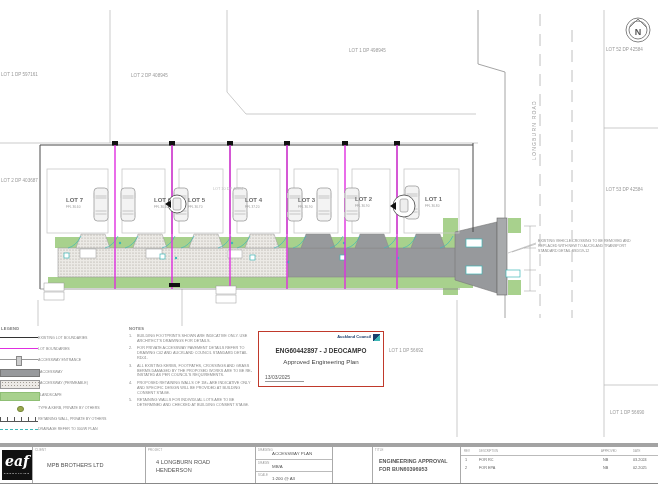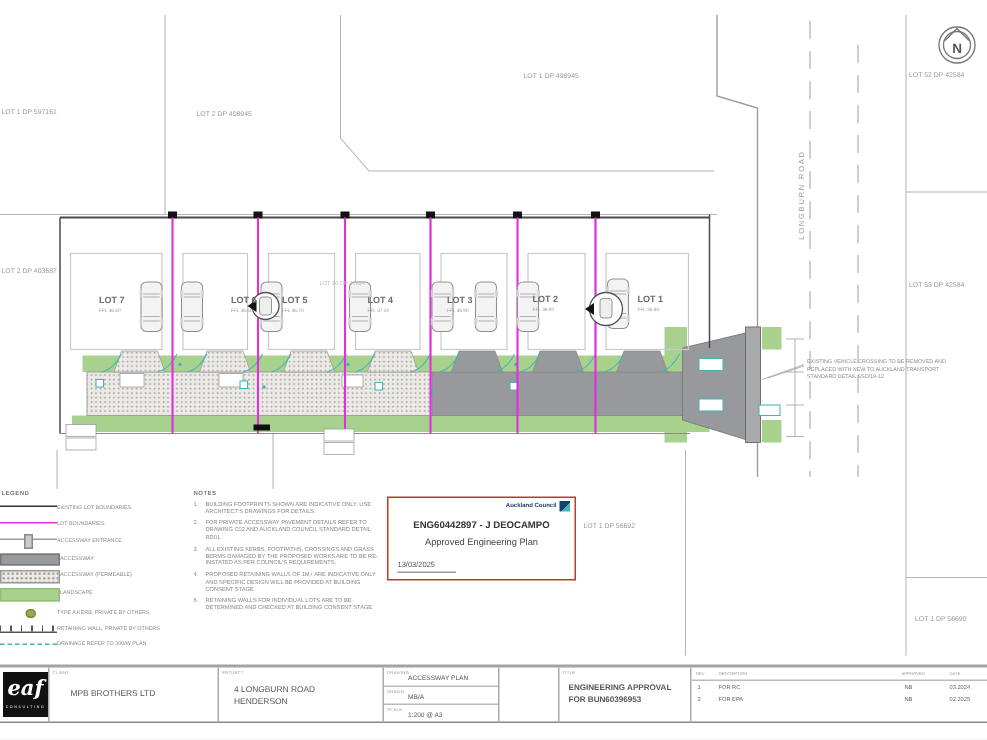--- a/index.html
+++ b/index.html
@@ -34,21 +34,21 @@
   
   .stamp{left:258px;top:331px;width:124px;height:54px;border:1.8px solid #c0392b;background:#fff;}
   .stamp-logo{position:absolute;right:3px;top:2px;display:flex;align-items:center;gap:2px;}
   .stamp-logo .t{font-size:4px;font-weight:bold;color:#1a3f6e;line-height:1.05;text-align:right;}
   .stamp-logo .m{width:7px;height:7px;background:linear-gradient(135deg,#1a3f6e 55%,#3fb7b7 55%);}
   .stamp-ref{position:absolute;left:0;right:0;top:15px;text-align:center;font-size:6.4px;font-weight:bold;color:#333;}
   .stamp-status{position:absolute;left:0;right:0;top:26px;text-align:center;font-size:6.2px;color:#444;}
   .stamp-date{position:absolute;left:6px;bottom:4px;font-size:5px;color:#555;border-bottom:0.6px solid #999;padding:0 14px 1px 0;}
 
   
-  .tb{left:0;top:443px;width:658px;height:36px;border-top:2px solid #a3a3a3;border-bottom:1px solid #888;background:#fff;}
+  .tb{left:0;top:443px;width:658px;height:36px;border-top:4px solid #a3a3a3;border-bottom:1px solid #888;background:#fff;}
   .tb .cell{position:absolute;top:0;bottom:0;border-left:0.8px solid #aaa;}
   .tb .lbl{position:absolute;left:2px;top:1px;font-size:2.8px;color:#999;letter-spacing:.2px;}
   .tb-logo{position:absolute;left:2px;top:3px;width:30px;height:30px;background:#111;color:#fff;text-align:center;}
   .tb-logo .script{font-family:"DejaVu Serif",serif;font-style:italic;font-weight:bold;font-size:14px;line-height:22px;}
   .tb-logo .subs{font-size:2.4px;letter-spacing:1.1px;line-height:4px;}
   .tb-val{font-size:5.6px;color:#555;}
   .fld-row{position:absolute;left:0;right:0;height:12px;}
   .fld-row + .fld-row{border-top:0.6px solid #bbb;}
   .fld-row .lbl{top:1px;}
   .fld-row .tb-val{position:absolute;left:16px;top:3.5px;font-size:4.4px;}

